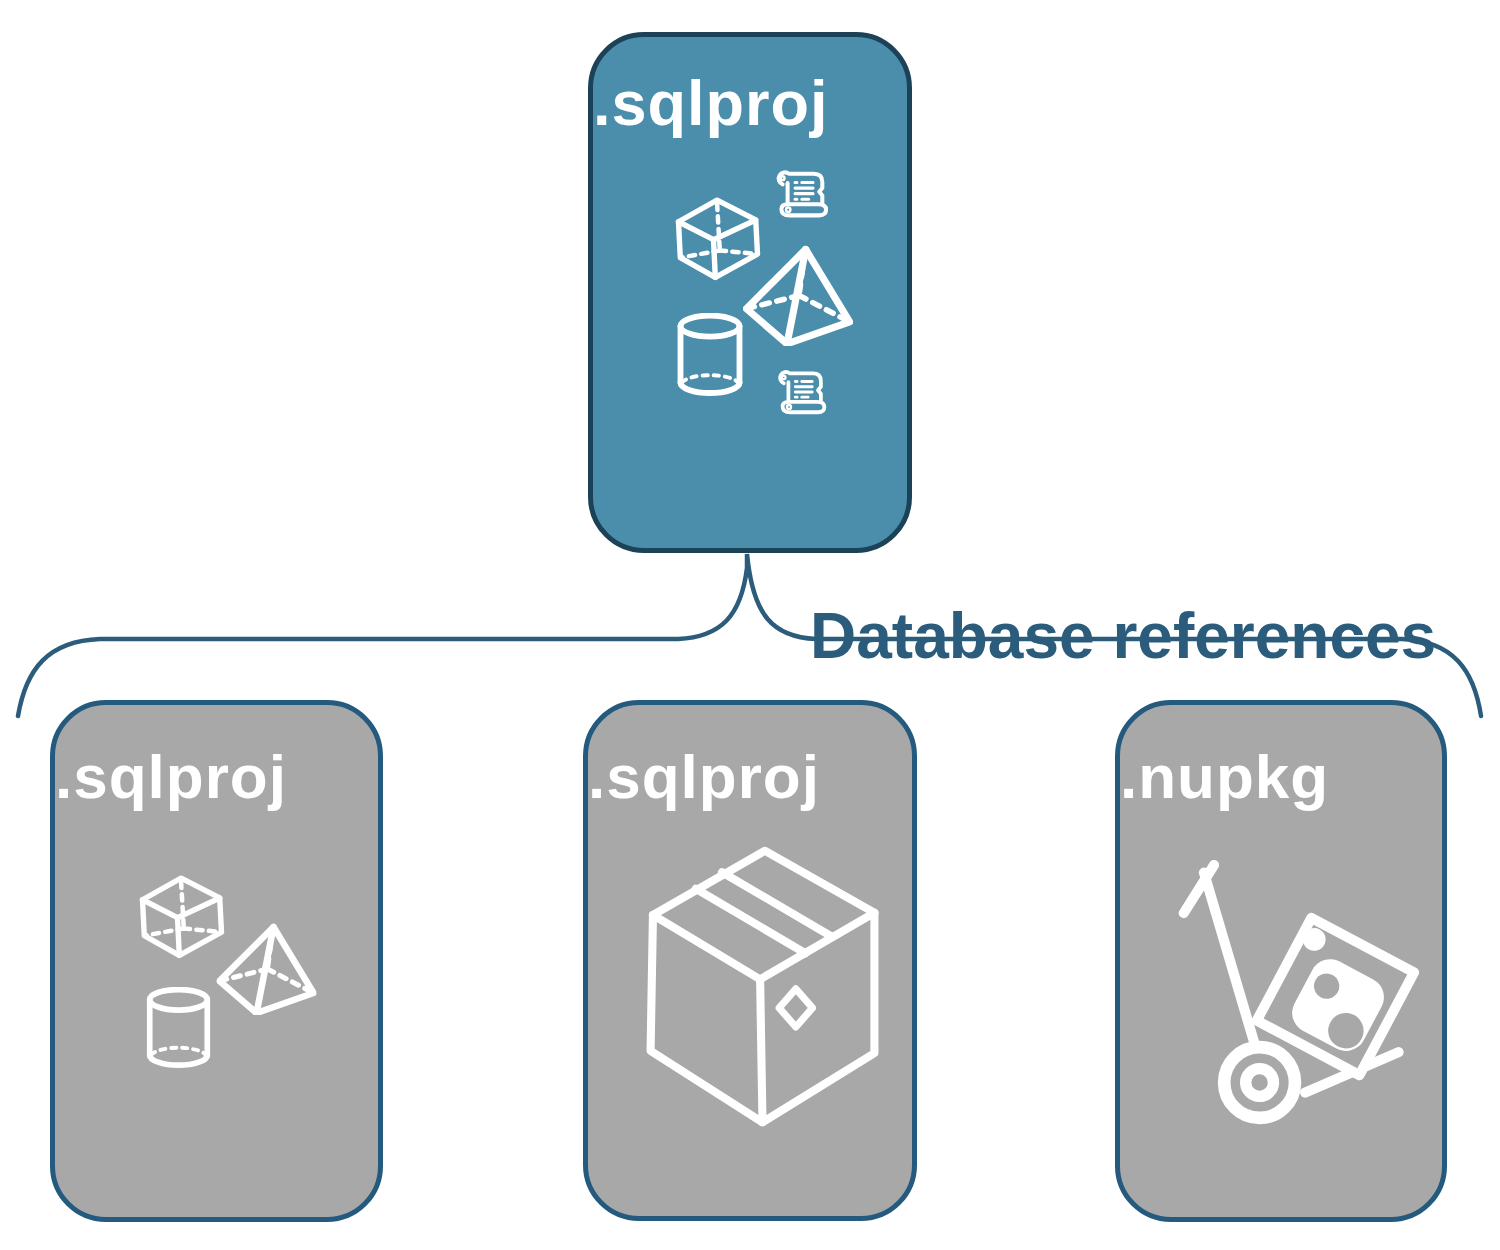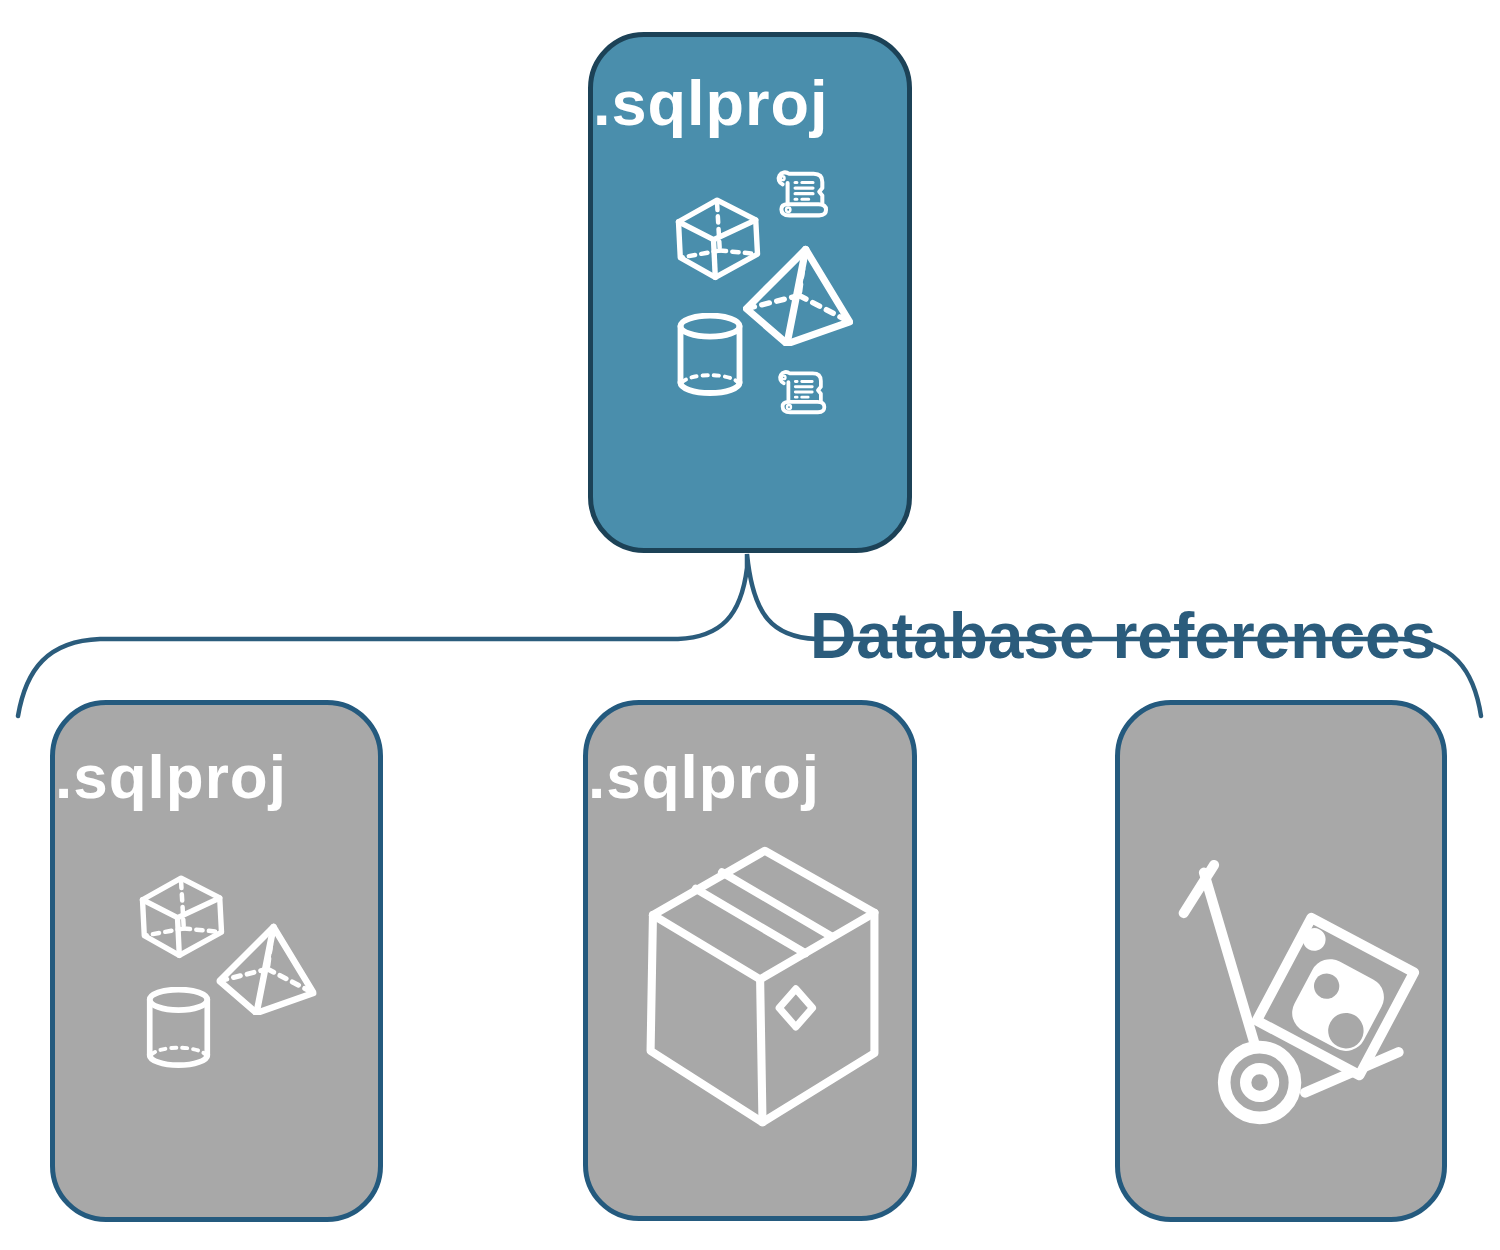--- a/index.html
+++ b/index.html
@@ -156,16 +156,17 @@
 </div>
 
 <div class="node node-child node-child-1">
   <div class="node-label">.sqlproj</div>
   <svg class="icon" style="left:55px;top:141px;width:239px;height:281px;" viewBox="0 0 100 118">
       <use href="#sym-package"></use>
     </svg>
 </div>
 
 <div class="node node-child node-child-2">
+  <div class="node-label">.nupkg</div>
   <svg class="icon" style="left:50px;top:155px;width:255px;height:268px;" viewBox="0 0 100 106">
       <use href="#sym-handtruck"></use>
     </svg>
 </div>
 
 </body></html>

